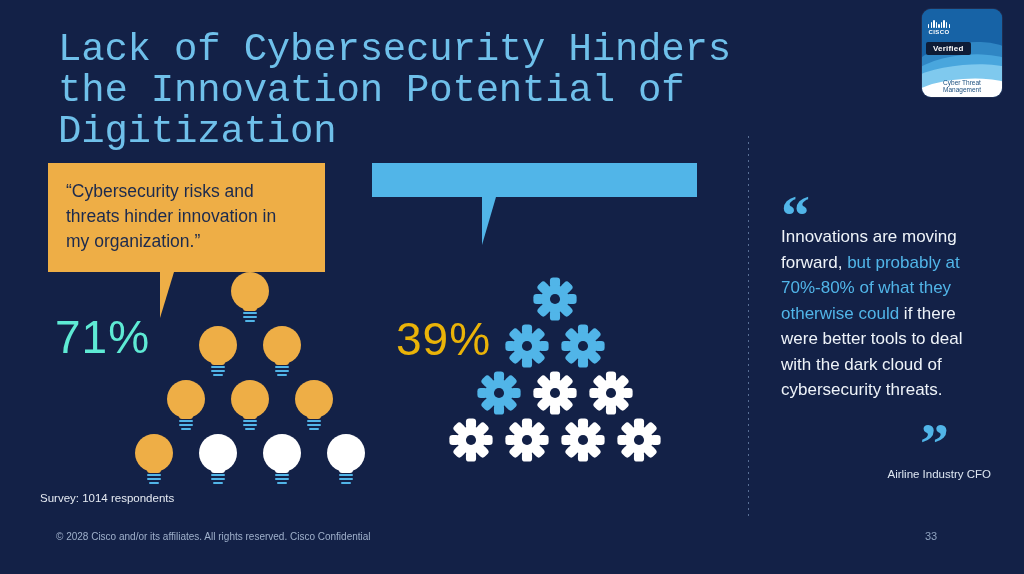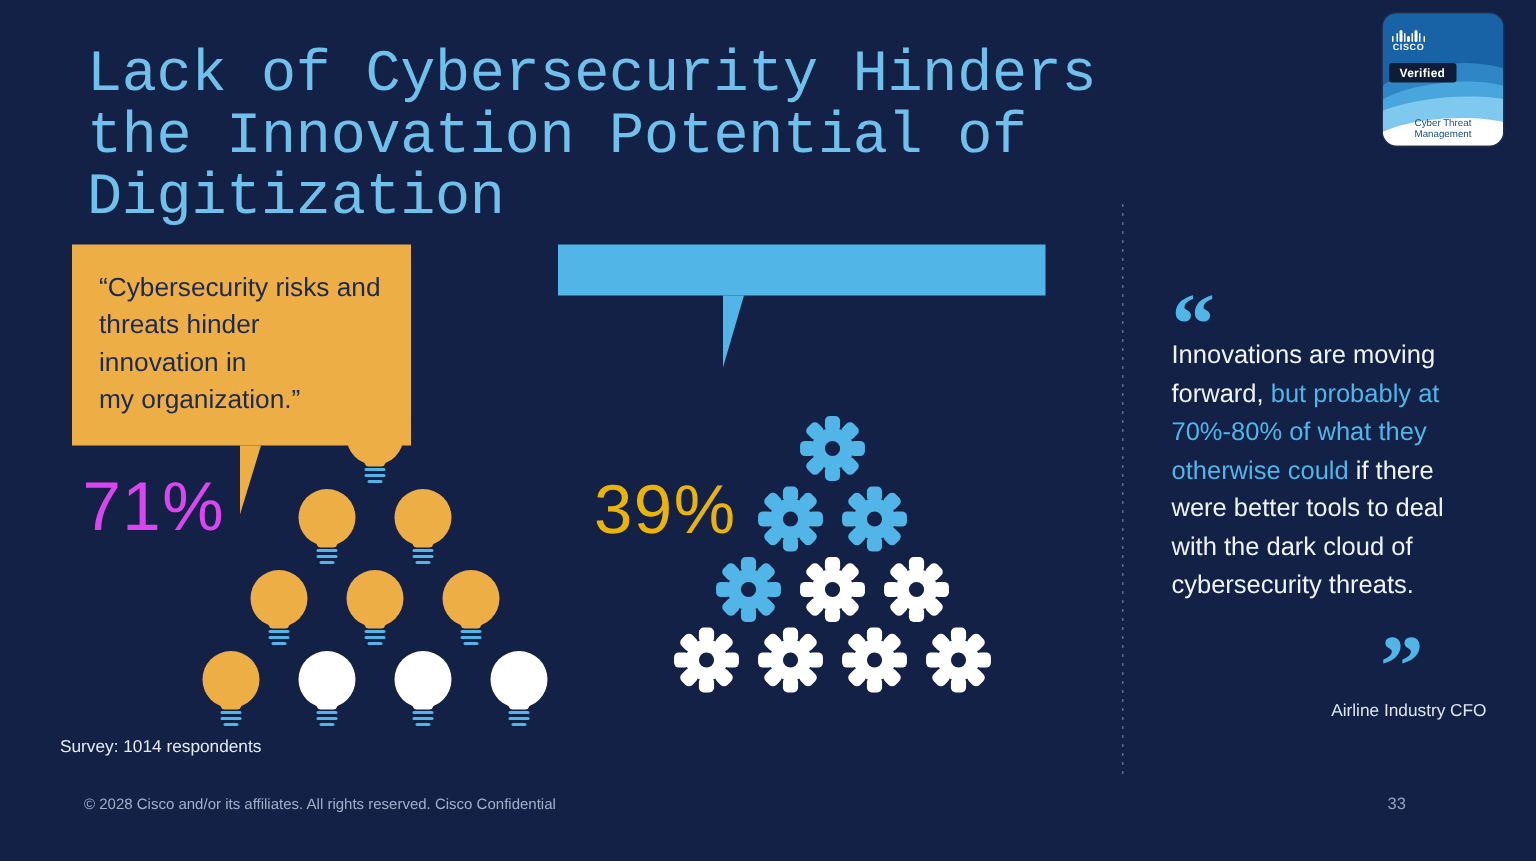--- a/index.html
+++ b/index.html
@@ -55,38 +55,38 @@
     position:absolute; left:0; bottom:0; width:100%; height:22px;
     display:flex; align-items:center; justify-content:center;
   }
   .badge-bottom span { font-size:6.5px; line-height:7.5px; color:#1a4e7e; text-align:center; }
 
   
   .bubble { position:absolute; padding:16px 18px 18px; }
   .bubble .txt { font-size:17.5px; line-height:25px; color:#1b2a4e; white-space:pre-line; }
   .bubble .tail { position:absolute; width:0; height:0; }
 
-  #bubble-orange { left:48px; top:163px; width:226px; background:#eeae46; }
+  #bubble-orange { left:48px; top:163px; width:277px; background:#eeae46; }
   #bubble-orange .tail {
     left:112px; top:100%;
     border-left:14px solid #eeae46;
     border-bottom:46px solid transparent;
     border-right:48px solid transparent;
   }
   #bubble-blue { left:372px; top:163px; width:325px; background:#51b5e8; }
   #bubble-blue .tail {
     left:110px; top:100%;
     border-left:14px solid #51b5e8;
     border-bottom:48px solid transparent;
     border-right:58px solid transparent;
   }
 
   
   .pct { position:absolute; font-size:46px; font-weight:400; letter-spacing:1px; }
-  #pct-bulbs { left:55px; top:310px; color:#d946ef; }
+  #pct-bulbs { left:55px; top:310px; color:#5eead4; }
   #pct-gears { left:396px; top:312px; color:#eab308; }
 
   
   .pyramid { position:absolute; display:flex; flex-direction:column; align-items:center; }
   .prow { display:flex; justify-content:center; }
   #pyramid-bulbs { left:128px; top:272px; }
   #pyramid-bulbs .prow { gap:12px; margin-bottom:2px; }
   #pyramid-gears { left:448px; top:276px; }
   #pyramid-gears .prow { gap:10px; margin-bottom:1px; }
 

